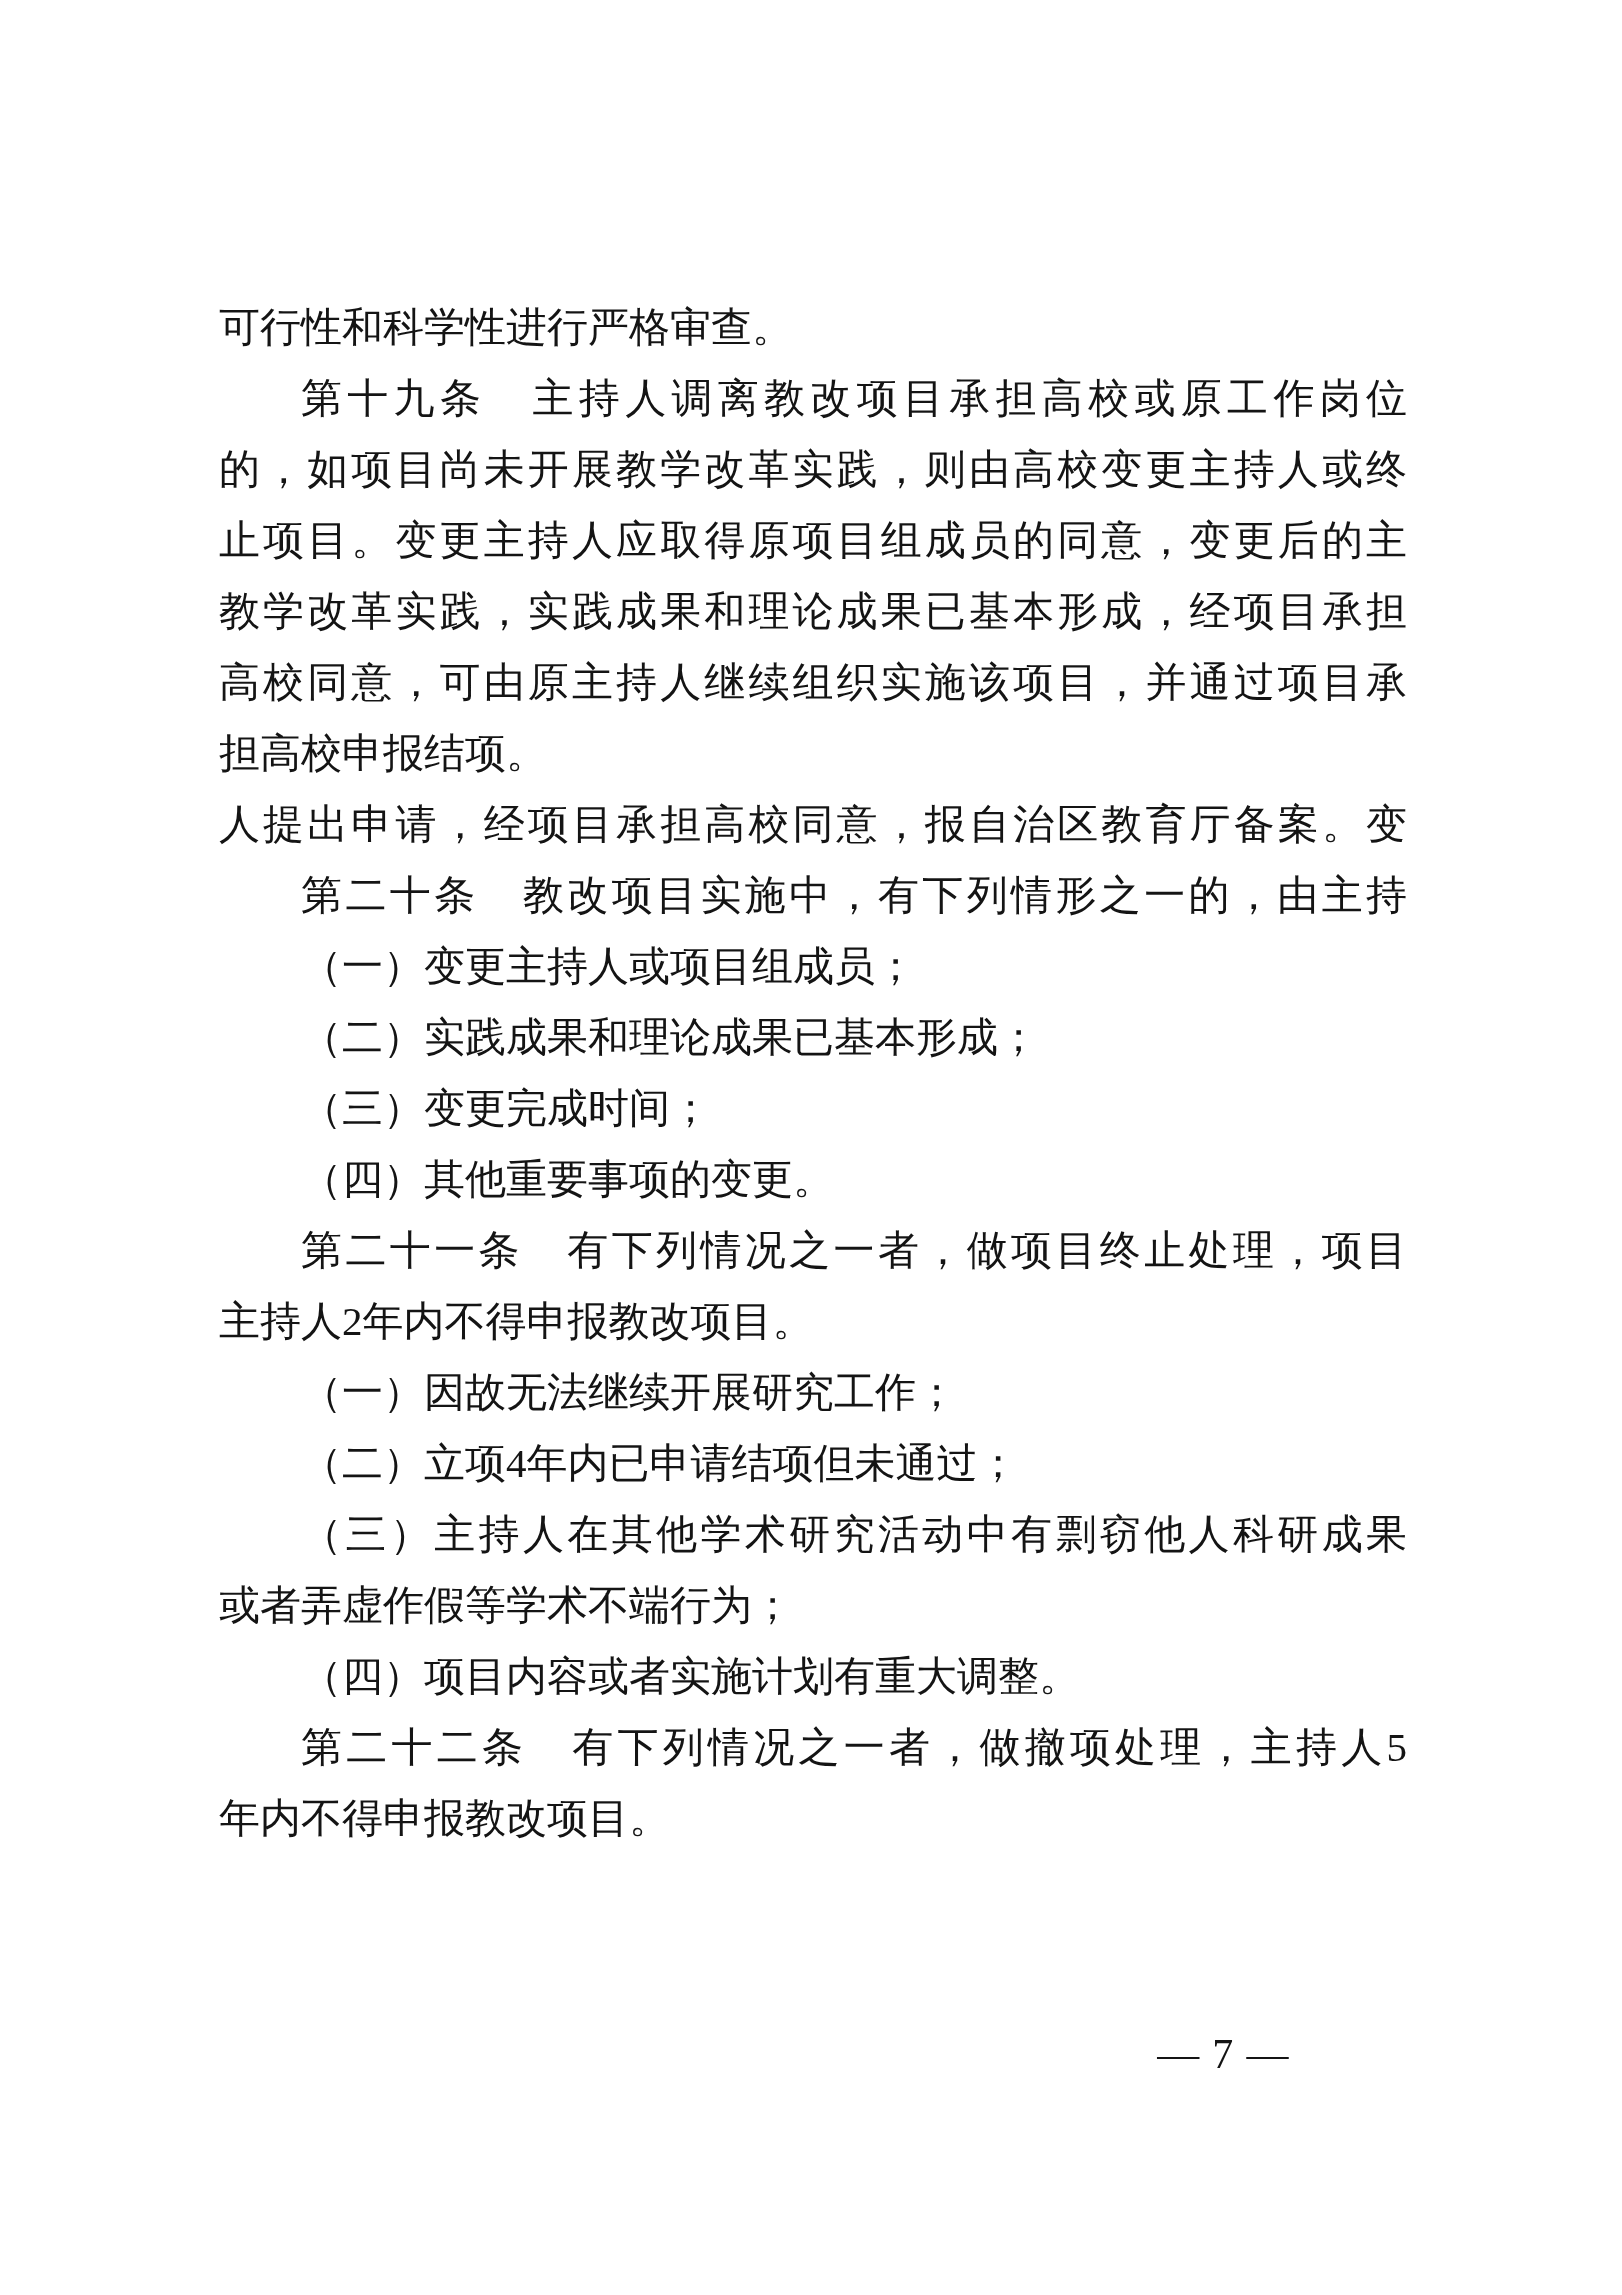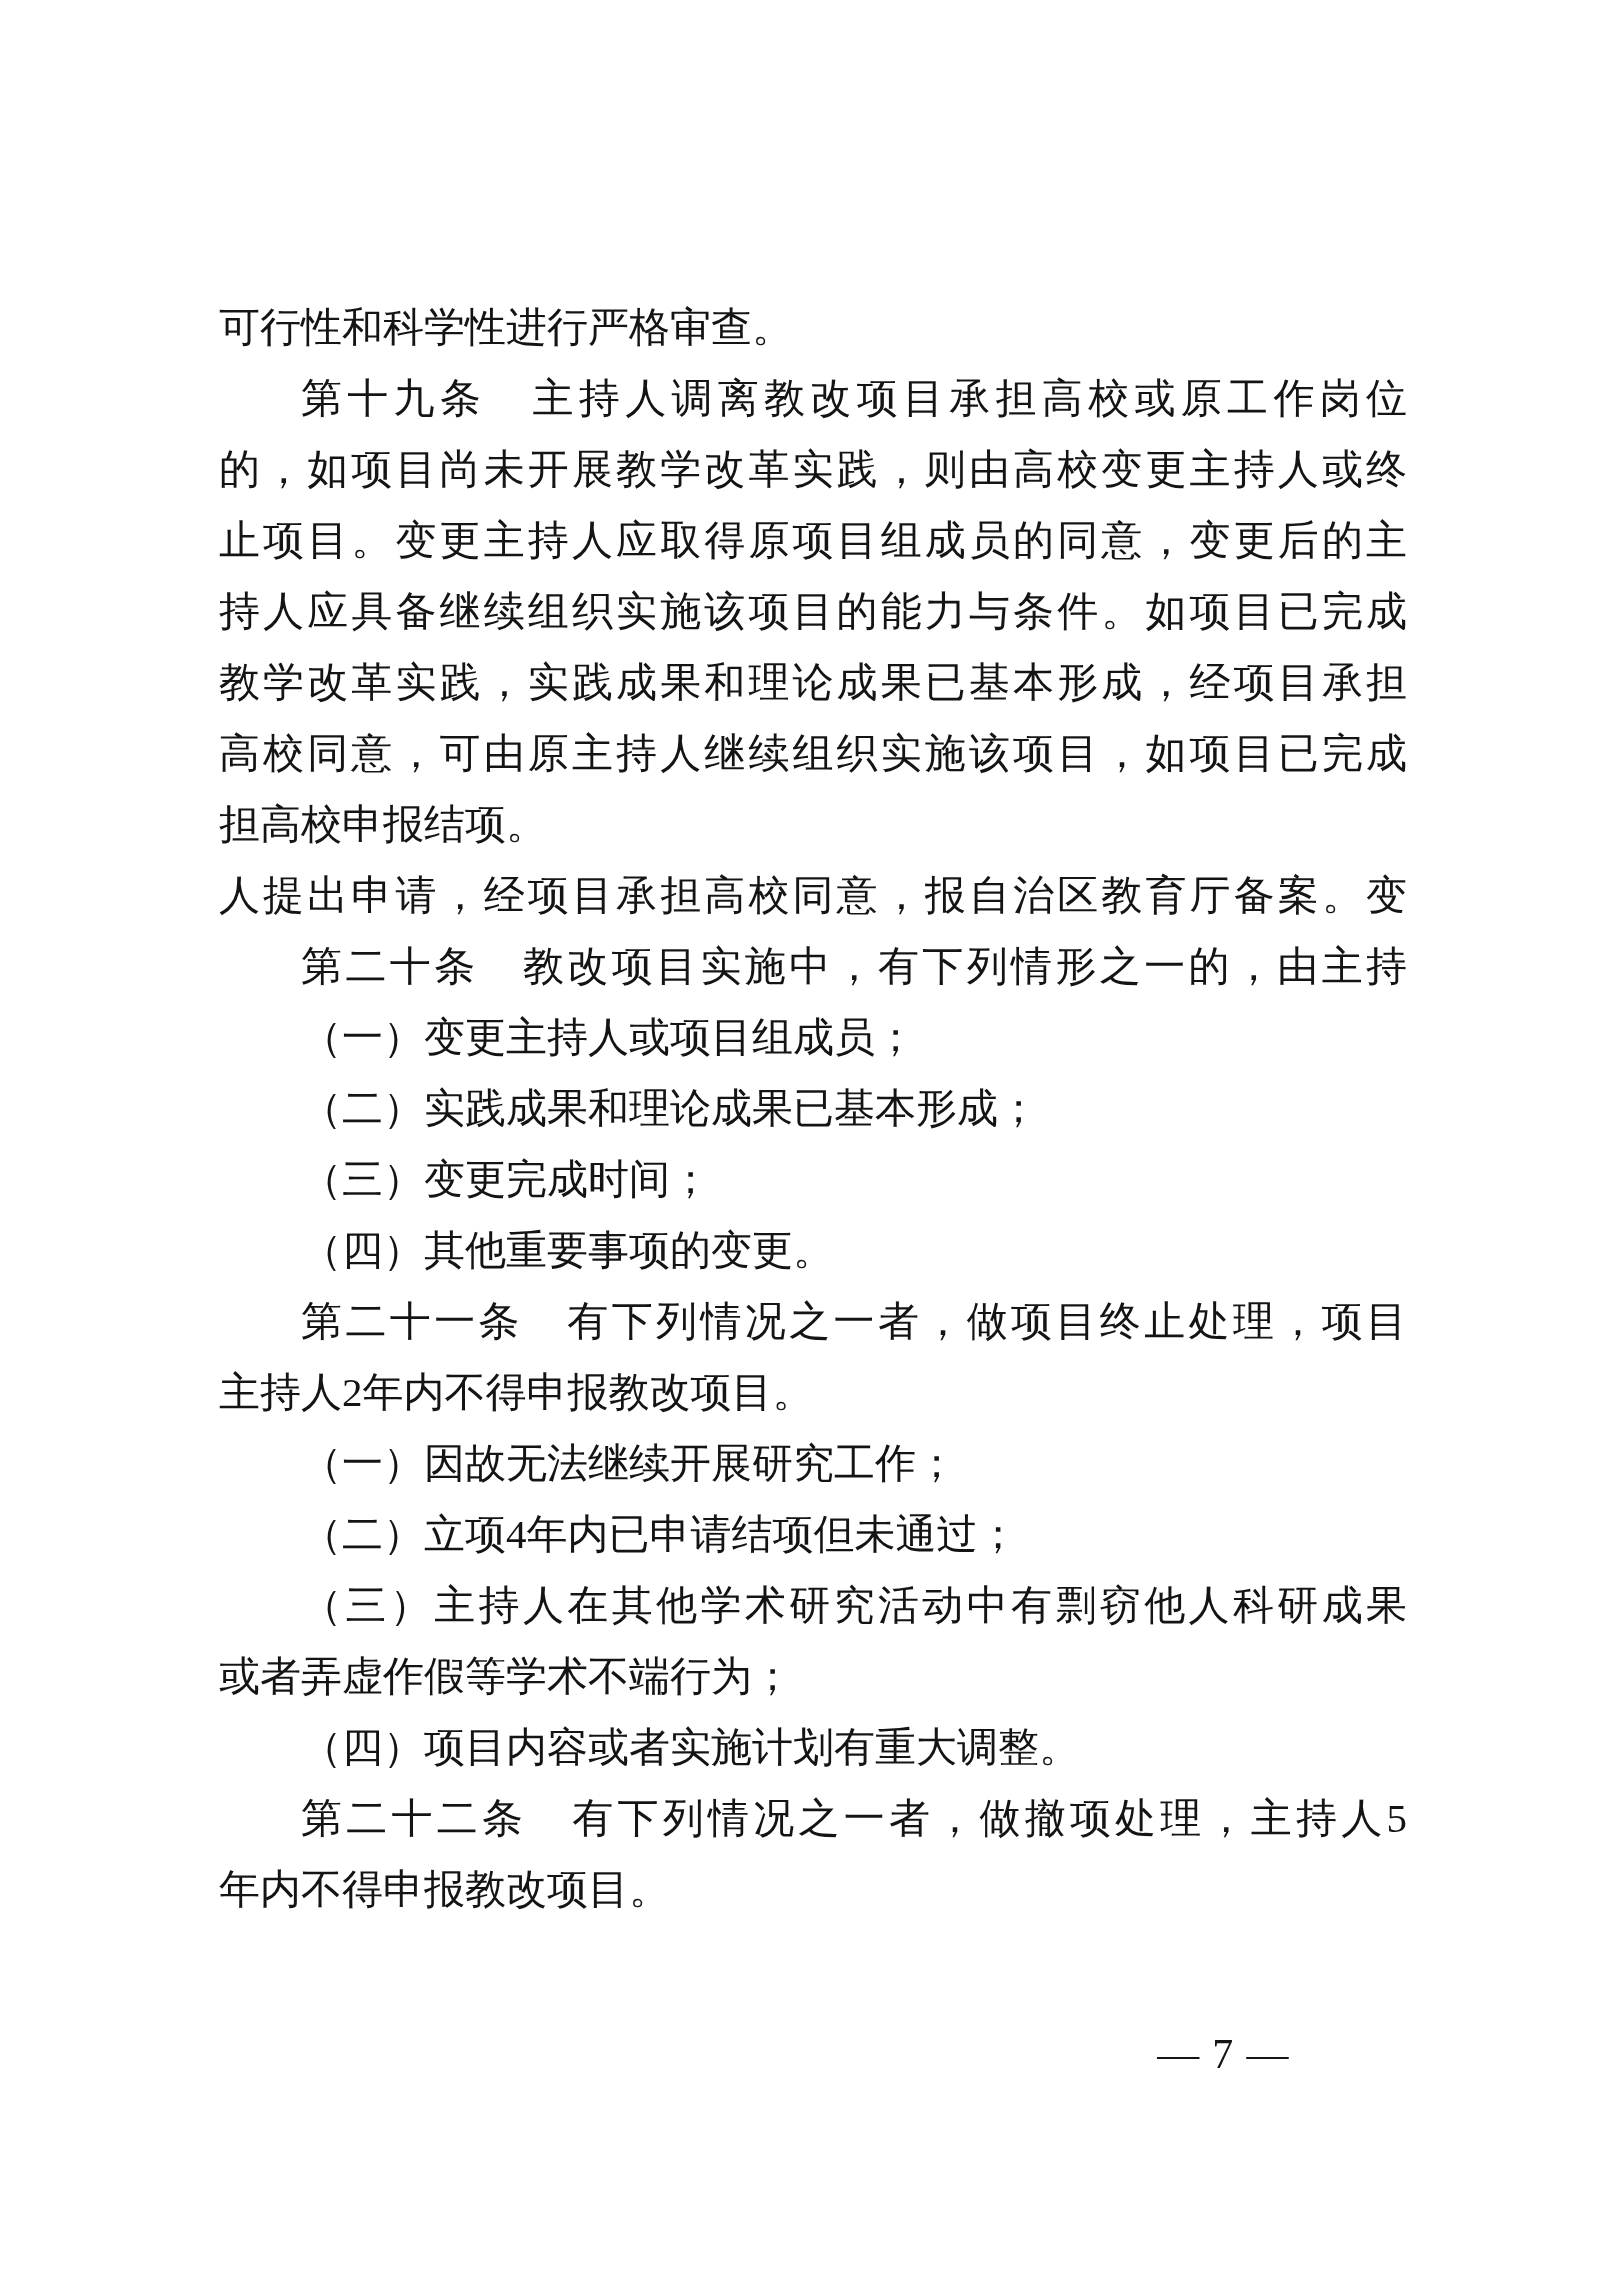--- a/index.html
+++ b/index.html
@@ -55,23 +55,22 @@
   }
 </style>
 </head>
 <body>
 
 <div class="doc-body">
   <div class="ln">可行性和科学性进行严格审查。</div>
   <div class="ln ind jfull">第十九条　主持人调离教改项目承担高校或原工作岗位</div>
   <div class="ln jfull">的，如项目尚未开展教学改革实践，则由高校变更主持人或终</div>
   <div class="ln jfull">止项目。变更主持人应取得原项目组成员的同意，变更后的主</div>
-  <div class="ln jfull">持人应具备继续组织实施该项目的能力与条件。如项目已完成</div>
   <div class="ln jfull">教学改革实践，实践成果和理论成果已基本形成，经项目承担</div>
-  <div class="ln jfull">高校同意，可由原主持人继续组织实施该项目，如项目已完成</div>
+  <div class="ln jfull">高校同意，可由原主持人继续组织实施该项目，并通过项目承</div>
   <div class="ln">担高校申报结项。</div>
   <div class="ln jfull">人提出申请，经项目承担高校同意，报自治区教育厅备案。变</div>
   <div class="ln ind jfull">第二十条　教改项目实施中，有下列情形之一的，由主持</div>
   <div class="ln ind">（一）变更主持人或项目组成员；</div>
   <div class="ln ind">（二）实践成果和理论成果已基本形成；</div>
   <div class="ln ind">（三）变更完成时间；</div>
   <div class="ln ind">（四）其他重要事项的变更。</div>
   <div class="ln ind jfull">第二十一条　有下列情况之一者，做项目终止处理，项目</div>
   <div class="ln">主持人2年内不得申报教改项目。</div>
   <div class="ln ind">（一）因故无法继续开展研究工作；</div>

